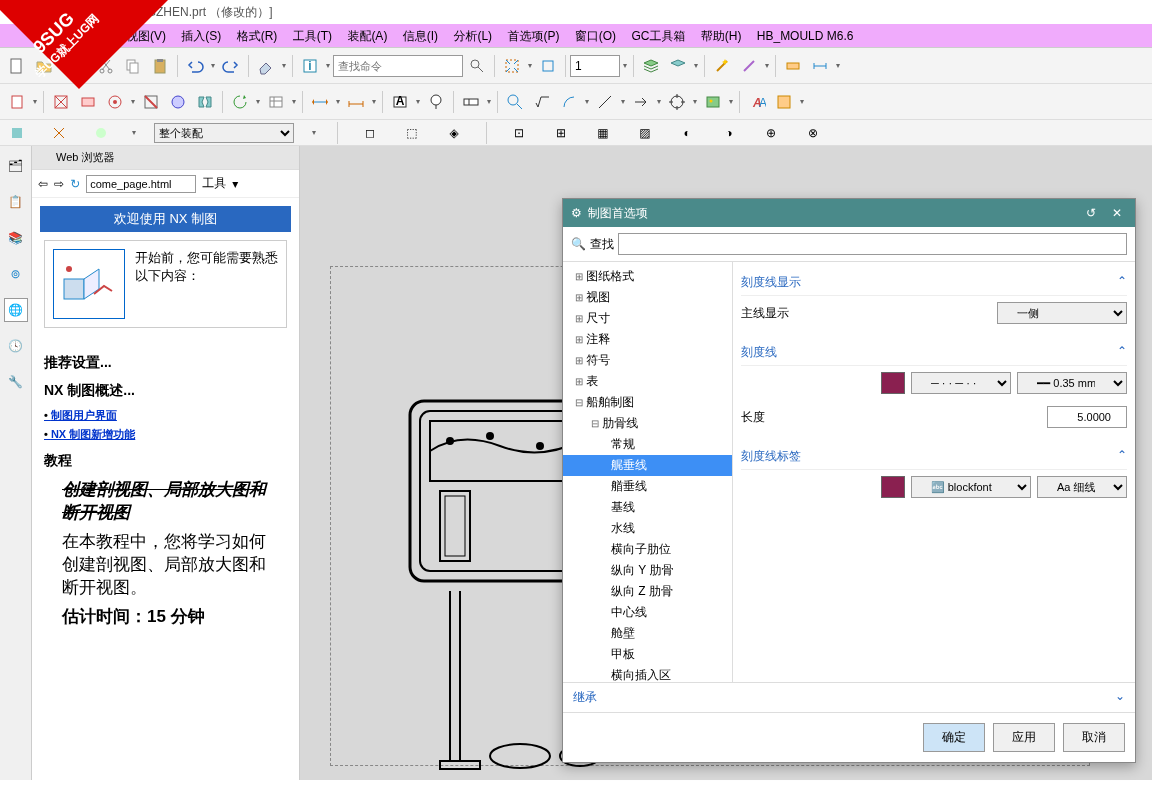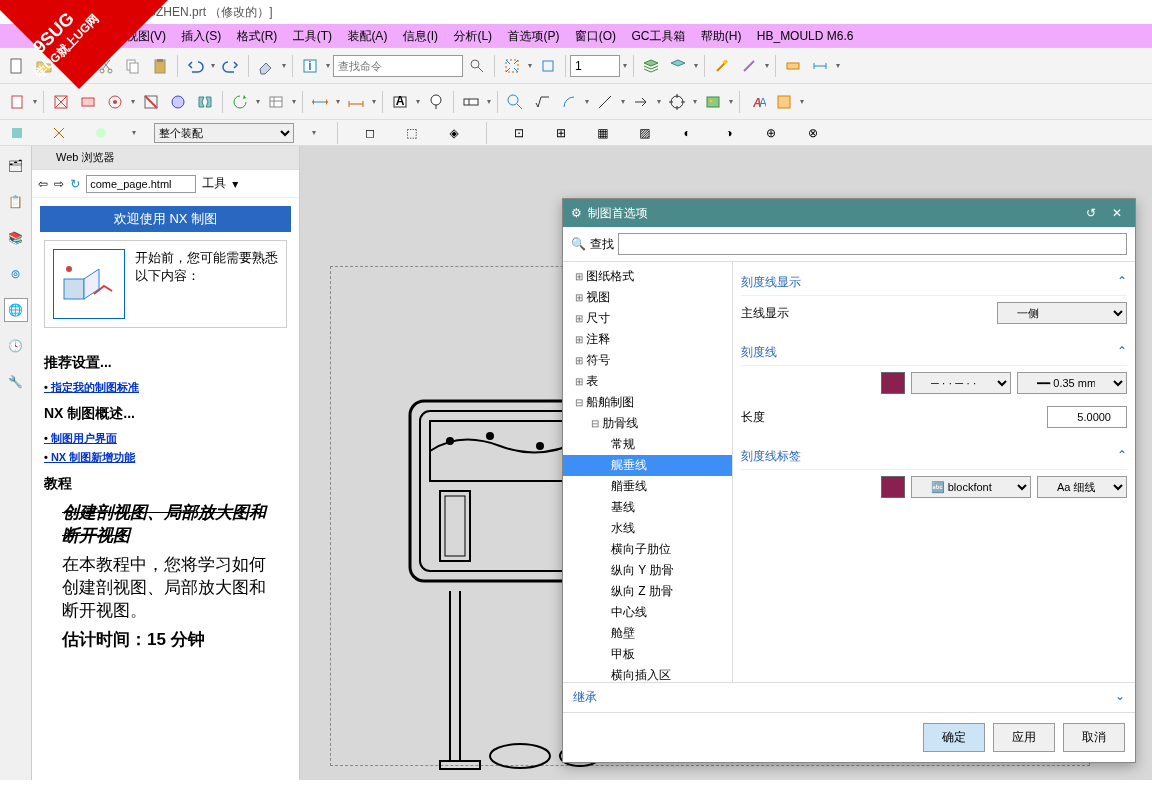--- a/index.html
+++ b/index.html
@@ -433,21 +433,20 @@
             <rect x="10" y="20" width="20" height="20" fill="#cde" stroke="#28c"></rect>
             <path d="M30 20l15-10v20l-15 10z" fill="#eef" stroke="#28c"></path>
             <path d="M40 35l10-8 8 5" stroke="#c44" stroke-width="2" fill="none"></path>
             <circle cx="15" cy="10" r="3" fill="#c44"></circle>
           </svg>
         </div>
       <div style="font-size:13px">开始前，您可能需要熟悉以下内容：</div>
     </div>
     <div class="panel-content">
       <h3>推荐设置...</h3>
-      <a class="link">指定我的制图标准</a>
       <h3>NX 制图概述...</h3>
       <a class="link">制图用户界面</a>
       <a class="link">NX 制图新增功能</a>
       <h3>教程</h3>
       <p style="font-weight:bold;font-style:italic;text-decoration:line-through">创建剖视图、局部放大图和断开视图</p>
       <p>在本教程中，您将学习如何创建剖视图、局部放大图和断开视图。</p>
       <p style="font-weight:bold">估计时间：15 分钟</p>
     </div>
   </div>
 

